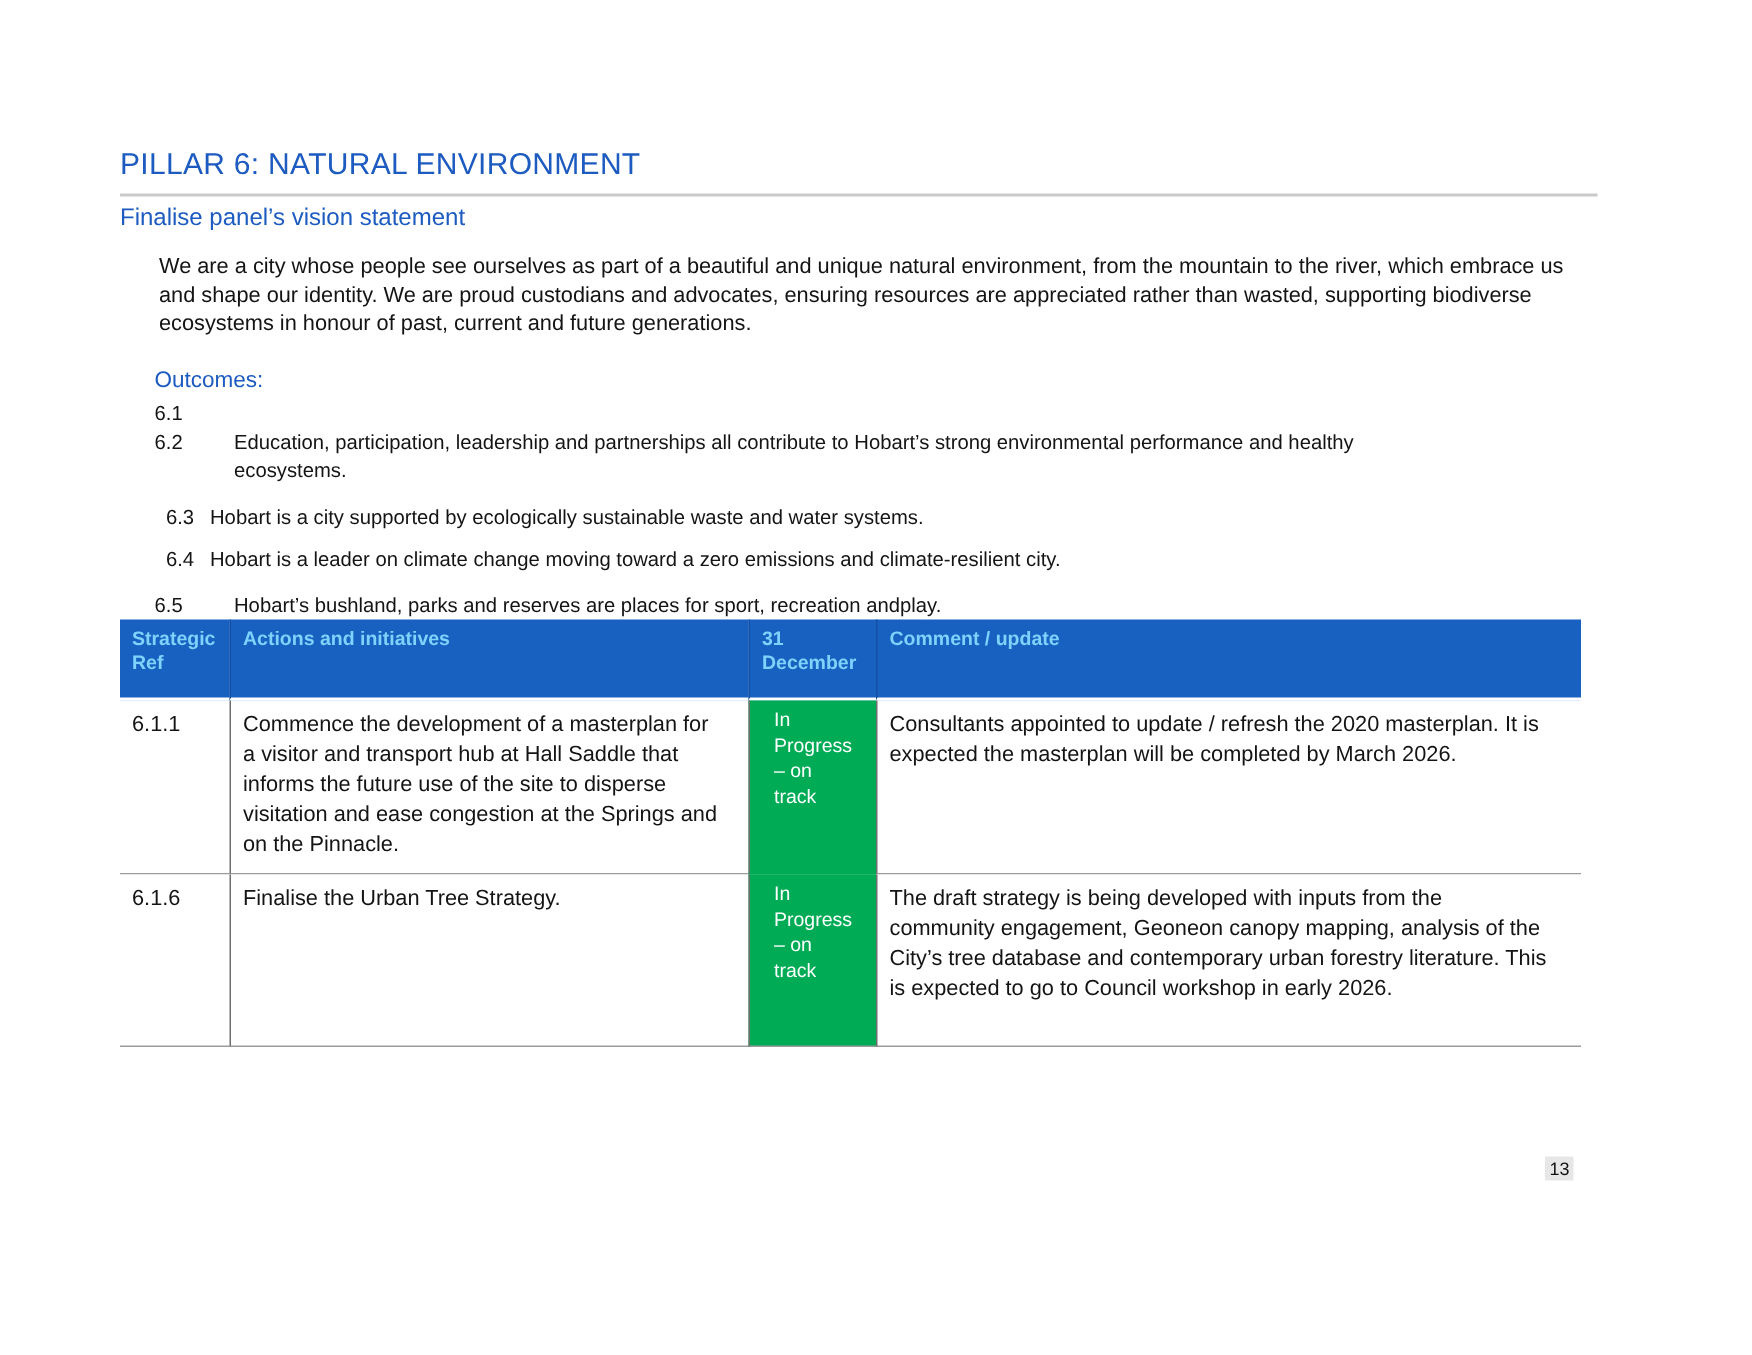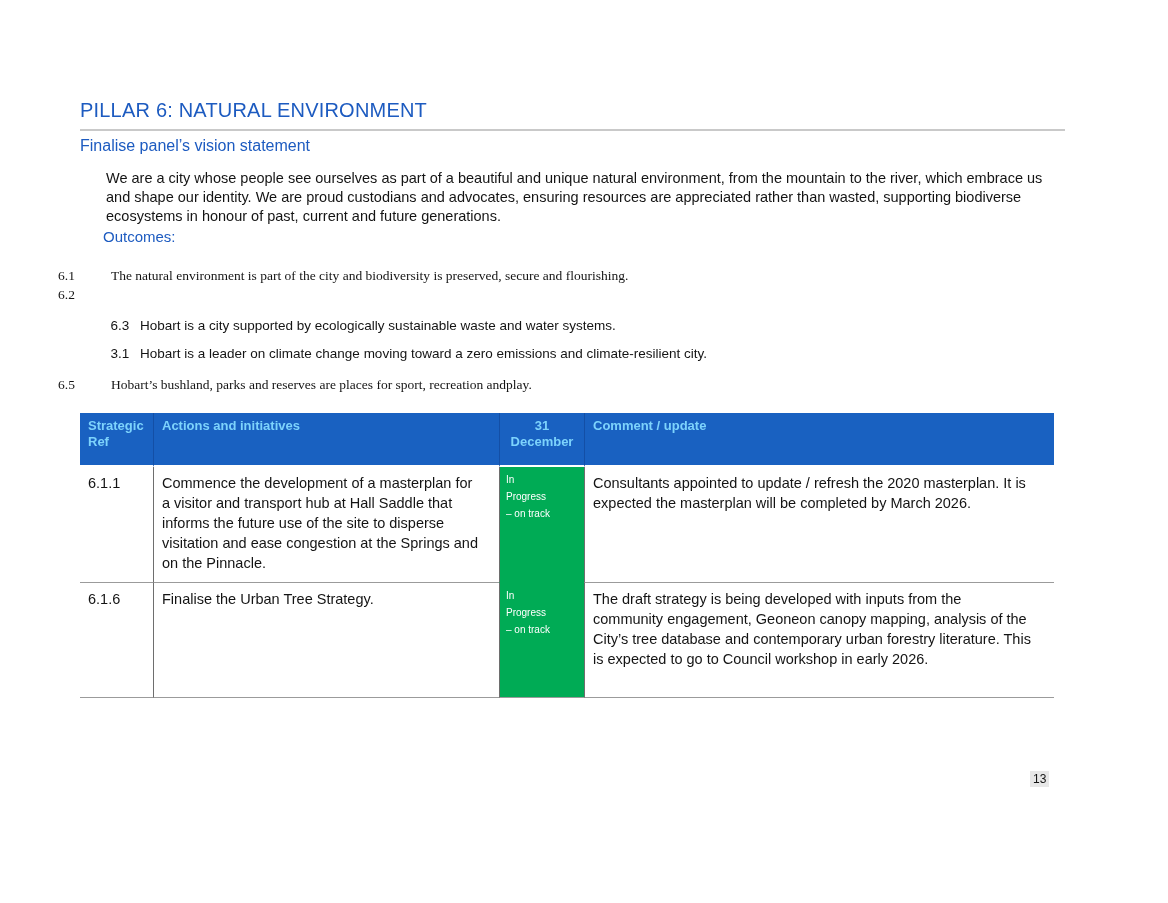--- a/index.html
+++ b/index.html
@@ -22,26 +22,26 @@
   }
   .section-heading {
     position: absolute; left: 80px; top: 137px;
     font-size: 16px; font-weight: normal; color: #1D5BC0; margin: 0;
   }
   .vision {
     position: absolute; left: 106px; top: 169px; width: 942px;
     font-size: 14.5px; line-height: 19px; margin: 0;
   }
   .outcomes-heading {
-    position: absolute; left: 103px; top: 228px;
+    position: absolute; left: 103px; top: 245px;
     font-size: 15px; font-weight: normal; color: #1D5BC0; margin: 0;
   }
   .outcomes { position: absolute; left: 0; top: 266px; width: 1060px; }
   .outcome-row { display: flex; font-size: 13.5px; line-height: 19px; }
-  .outcome-row.indent-a { padding-left: 58px; font-family: Liberation Serif, serif; }
+  .outcome-row.indent-a { padding-left: 103px; }
   .outcome-row.indent-a .outcome-ref { width: 53px; flex: 0 0 53px; }
   .outcome-row.indent-b { padding-left: 100px; }
   .outcome-row.indent-b .outcome-ref { width: 40px; flex: 0 0 40px; text-align: center; }
   .outcome-row .outcome-text { flex: 1 1 auto; max-width: 825px; }
   .mt12 { margin-top: 12px; }
   .mt9  { margin-top: 9px; }
 
   table.status-table {
     position: absolute; left: 80px; top: 413px; width: 974px;
     border-collapse: separate; border-spacing: 0; table-layout: fixed;
@@ -52,36 +52,36 @@
   .status-table col.c-comment { width: 470px; }
 
   .status-table th {
     background: #1961C1; color: #7dd3fc;
     font-size: 13px; font-weight: bold; line-height: 16px;
     text-align: left; vertical-align: top;
     padding: 5px 8px; height: 54px; box-sizing: border-box;
     border-bottom: 2px solid #ffffff;
   }
   .status-table th + th { border-left: 1px solid #134FA6; }
-  .status-table th.th-status { text-align: center; white-space: pre-line; }
+  .status-table th.th-status { white-space: pre-line; }
 
   .status-table td {
     vertical-align: top; box-sizing: border-box;
     font-size: 14.5px; line-height: 20px;
     padding: 6px 16px 6px 8px;
     border-bottom: 1.5px solid #9B9B9B;
     background: #fff;
   }
   .status-table tr.r1 td { height: 116px; }
   .status-table tr.r2 td { height: 115px; }
   .status-table td + td { border-left: 1.2px solid #6E6E6E; }
   .status-table td.td-status {
     background: #00AB55; color: #ffffff;
-    font-size: 10px; line-height: 17px;
-    padding: 4px 6px; white-space: pre-line;
+    font-size: 13px; line-height: 17px;
+    padding: 4px 16px; white-space: pre-line;
   }
   .status-table tr.r1 td.td-status { border-bottom-color: #00AB55; }
   .status-table td.td-comment { padding-right: 22px; }
 
   .page-number {
     position: absolute; left: 1030px; top: 771px;
     background: #E7E7E7; padding: 1px 3px;
     font-size: 12px; color: #141414;
   }
 </style>
@@ -95,31 +95,31 @@
 
   <h2 class="section-heading">Finalise panel’s vision statement</h2>
 
   <p class="vision">We are a city whose people see ourselves as part of a beautiful and unique natural environment, from the mountain to the river, which embrace us and shape our identity. We are proud custodians and advocates, ensuring resources are appreciated rather than wasted, supporting biodiverse ecosystems in honour of past, current and future generations.</p>
 
   <h3 class="outcomes-heading">Outcomes:</h3>
 
   <div class="outcomes">
     <div class="outcome-row indent-a">
       <span class="outcome-ref">6.1</span>
-      <span class="outcome-text">The natural environment is part of the city and biodiversity is preserved, secure and flourishing.</span>
     </div>
     <div class="outcome-row indent-a">
       <span class="outcome-ref">6.2</span>
+      <span class="outcome-text">Education, participation, leadership and partnerships all contribute to Hobart’s strong environmental performance and healthy ecosystems.</span>
     </div>
     <div class="outcome-row indent-b mt12">
       <span class="outcome-ref">6.3</span>
       <span class="outcome-text">Hobart is a city supported by ecologically sustainable waste and water systems.</span>
     </div>
     <div class="outcome-row indent-b mt9">
-      <span class="outcome-ref">3.1</span>
+      <span class="outcome-ref">6.4</span>
       <span class="outcome-text">Hobart is a leader on climate change moving toward a zero emissions and climate-resilient city.</span>
     </div>
     <div class="outcome-row indent-a mt12">
       <span class="outcome-ref">6.5</span>
       <span class="outcome-text">Hobart’s bushland, parks and reserves are places for sport, recreation andplay.</span>
     </div>
   </div>
 
   <table class="status-table">
     <colgroup>

